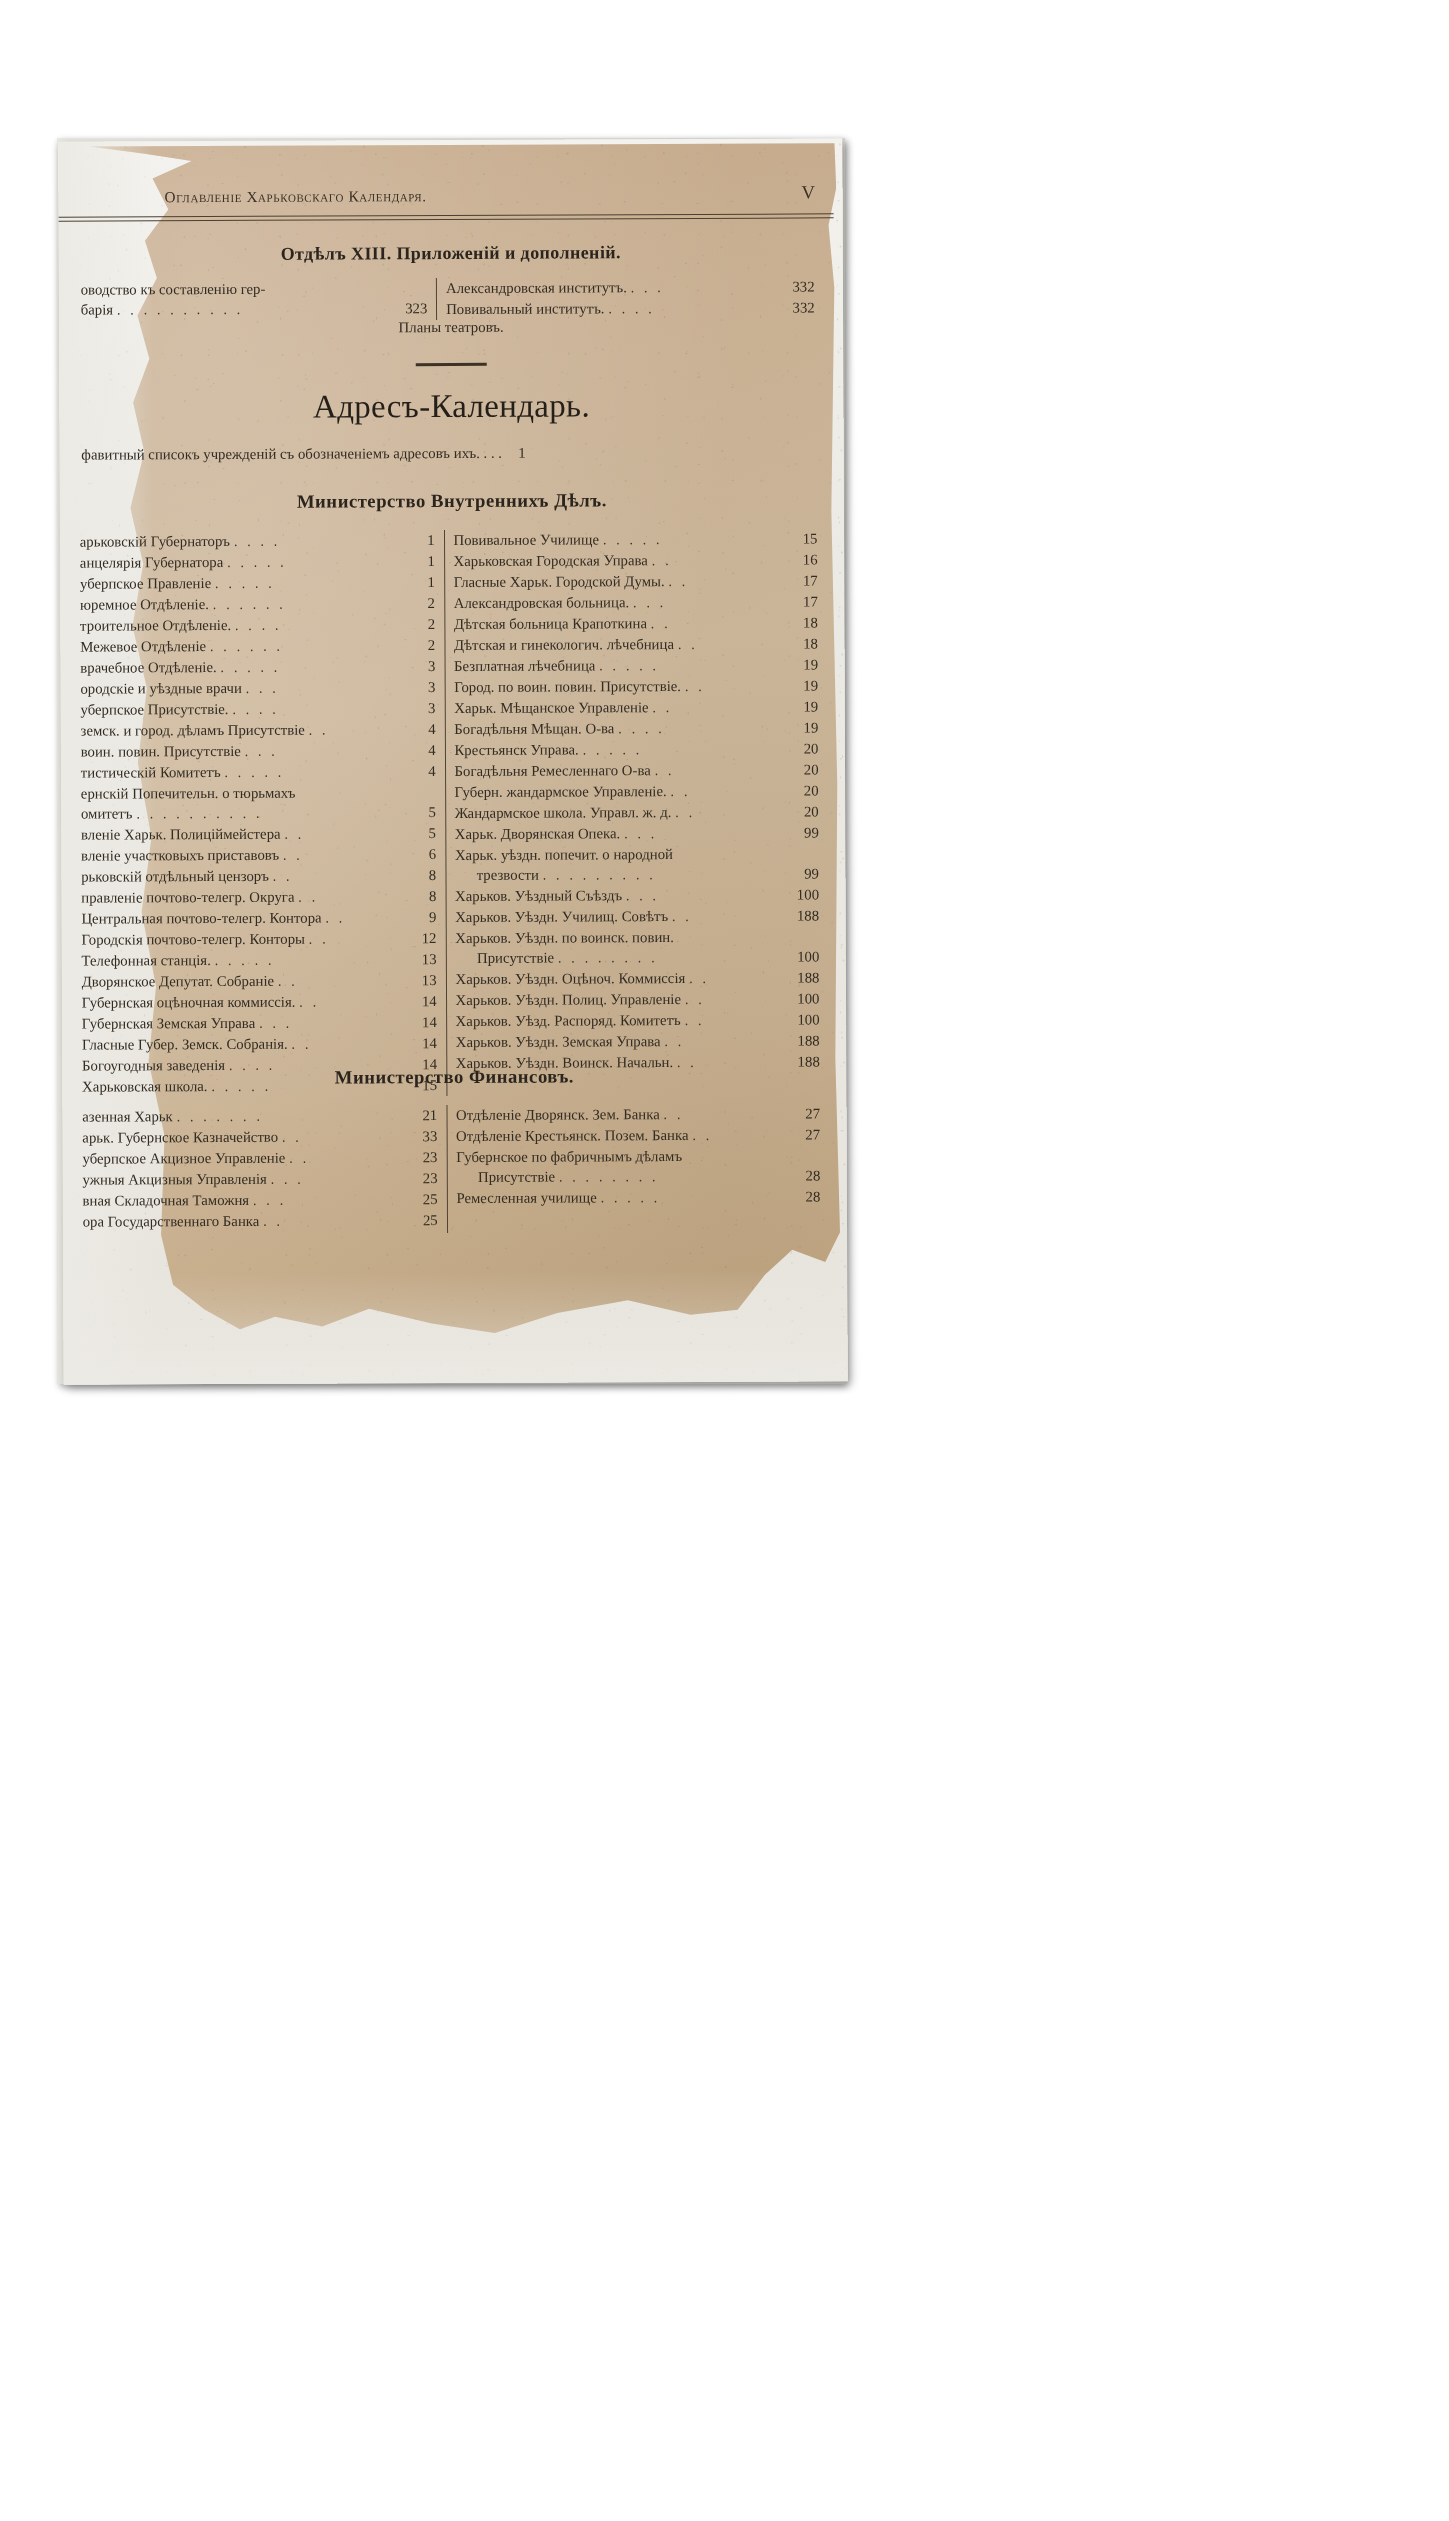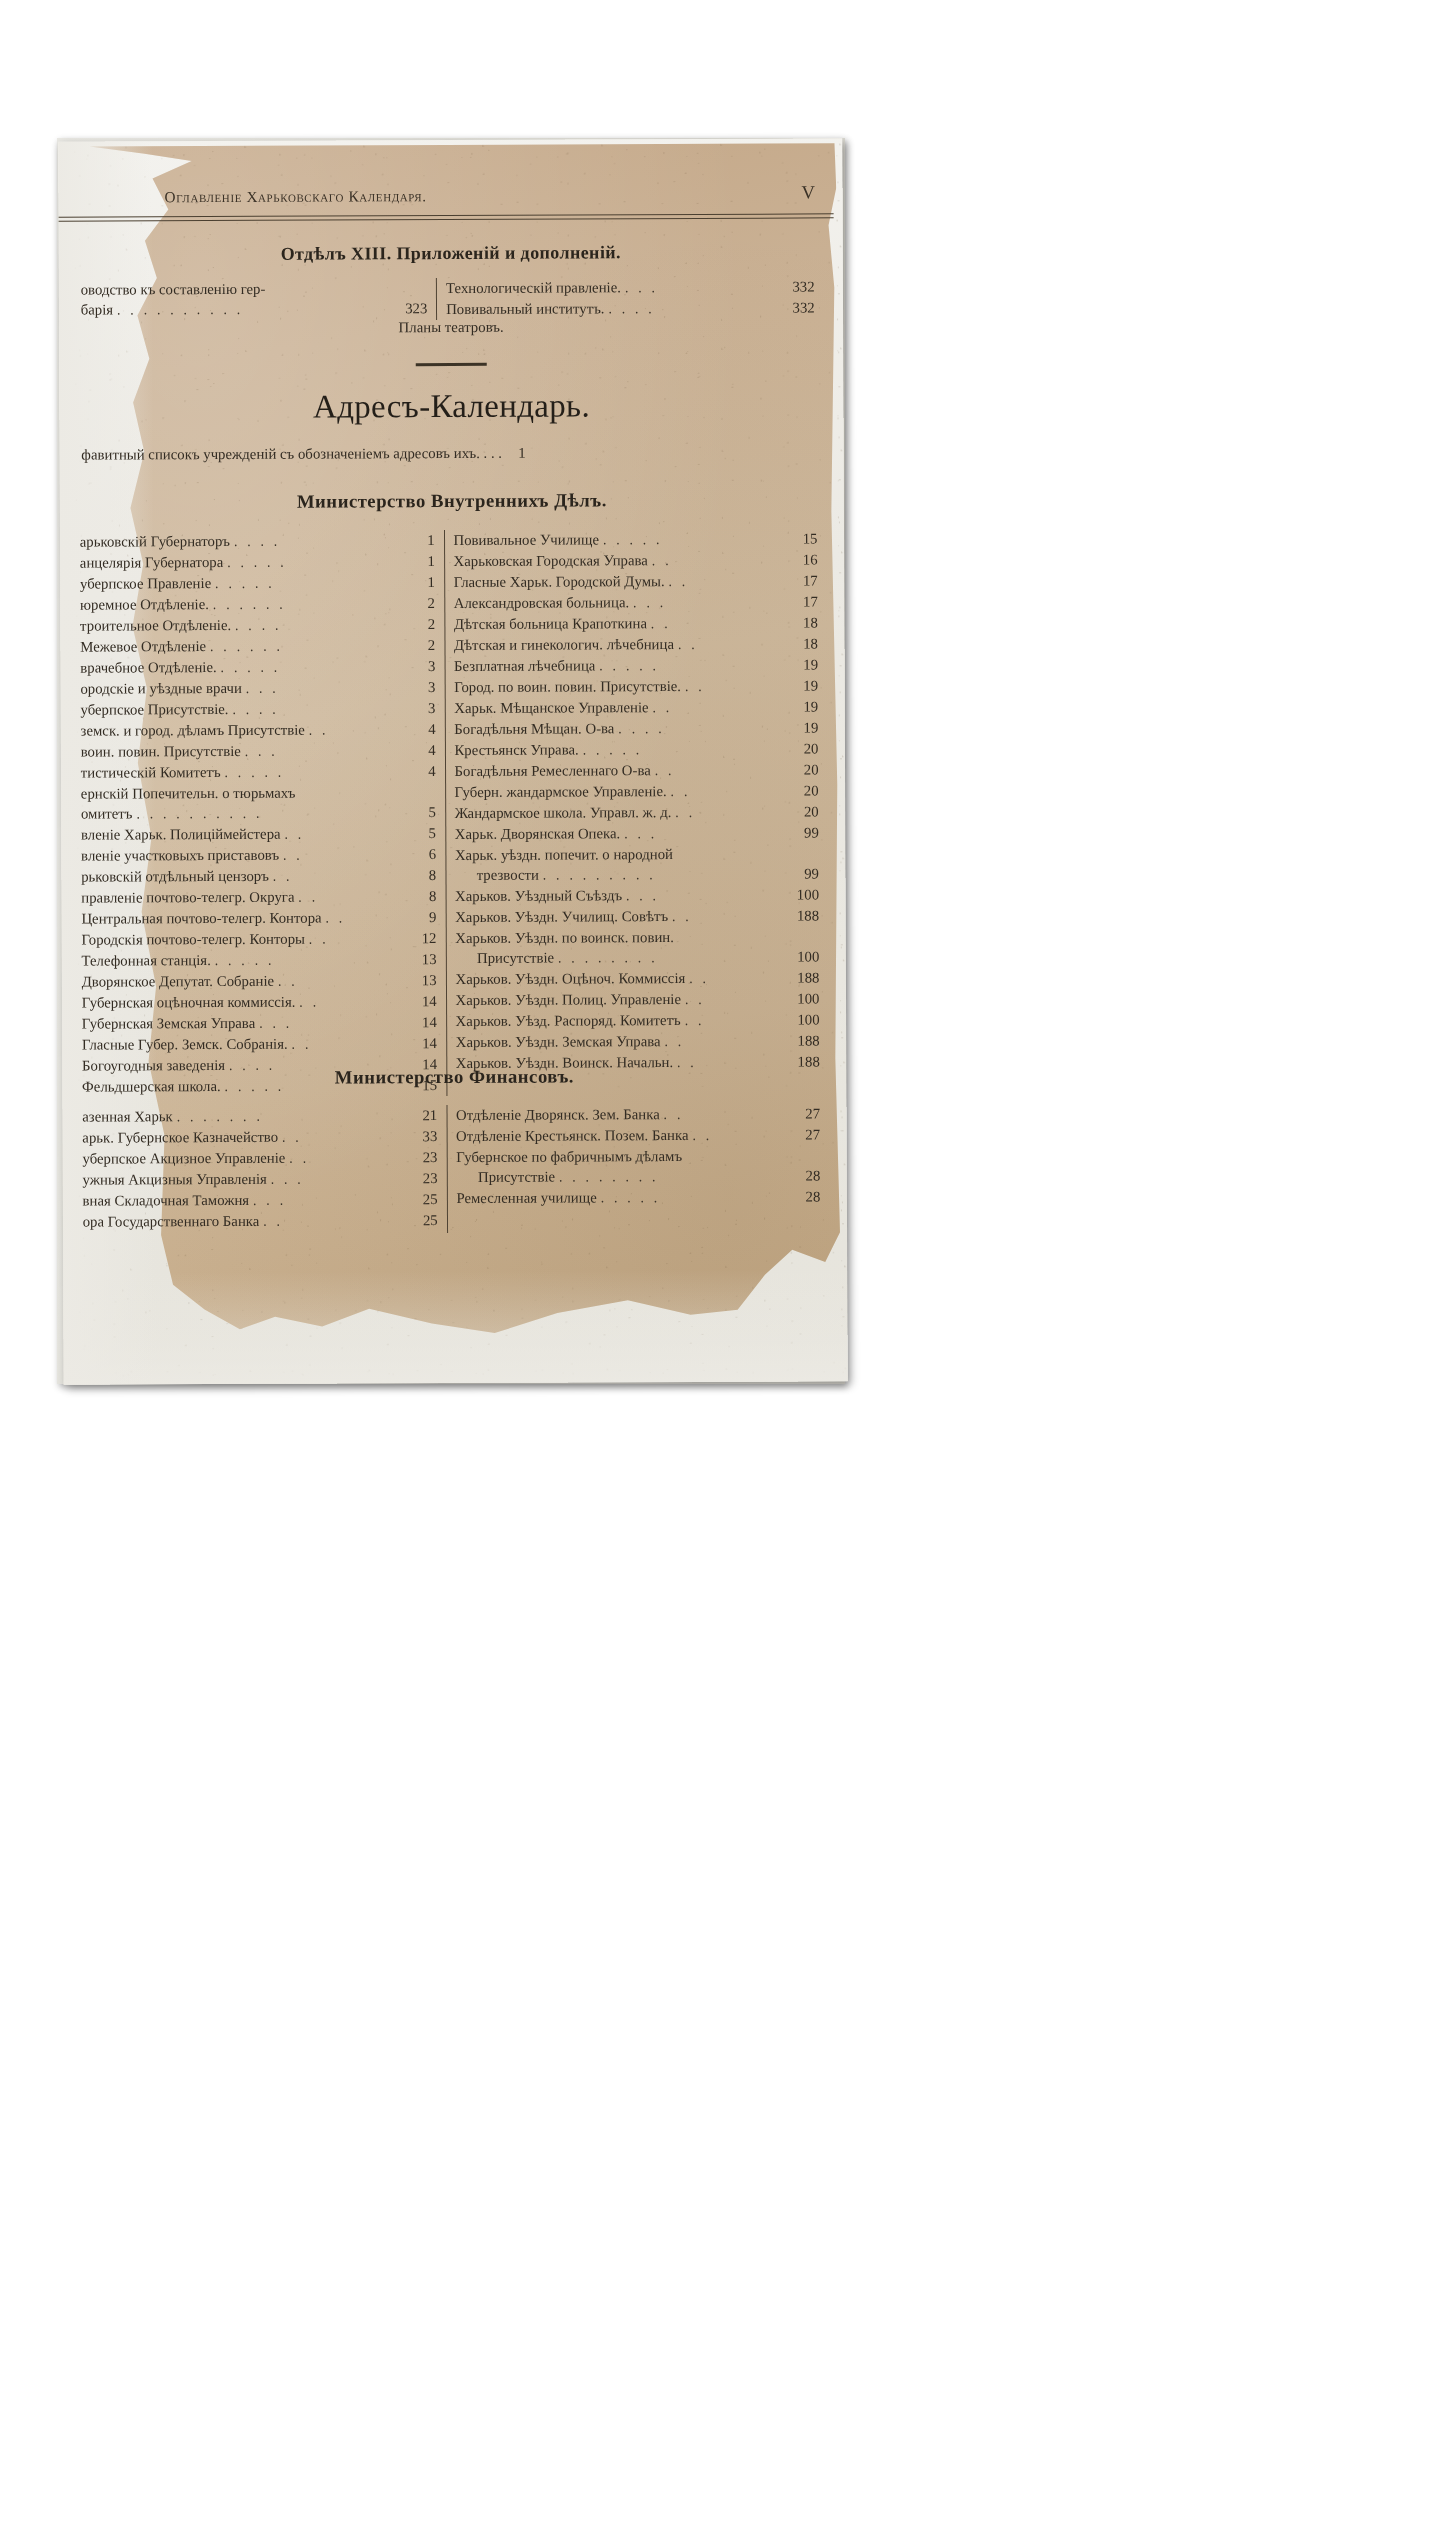--- a/index.html
+++ b/index.html
@@ -266,21 +266,21 @@
         </div>
         <div class="entry">
           <span class="t">барія</span>
           <span class="leader">. . . . . . . . . .</span>
           <span class="pg">323</span>
         </div>
       </div>
       <div class="divider"></div>
       <div class="col right" style="width:369px;">
         <div class="entry">
-          <span class="t">Технологическій правленіе.</span>
+          <span class="t">Александровская институтъ.</span>
           <span class="leader">. . .</span>
           <span class="pg">332</span>
         </div>
         <div class="entry">
           <span class="t">Повивальный институтъ.</span>
           <span class="leader">. . . .</span>
           <span class="pg">332</span>
         </div>
       </div>
     </div>
@@ -425,21 +425,21 @@
             <span class="t">Гласные Губер. Земск. Собранія.</span>
             <span class="leader">. .</span>
             <span class="pg">14</span>
           </div>
           <div class="entry">
             <span class="t">Богоугодныя заведенія</span>
             <span class="leader">. . . .</span>
             <span class="pg">14</span>
           </div>
           <div class="entry">
-            <span class="t">Фельдшерская школа.</span>
+            <span class="t">Харьковская школа.</span>
             <span class="leader">. . . . .</span>
             <span class="pg">15</span>
           </div>
         </div>
       <div class="divider"></div>
       <div class="col right" id="mvd-right" style="width:364px;">
           <div class="entry">
             <span class="t">Повивальное Училище</span>
             <span class="leader">. . . . .</span>
             <span class="pg">15</span>

